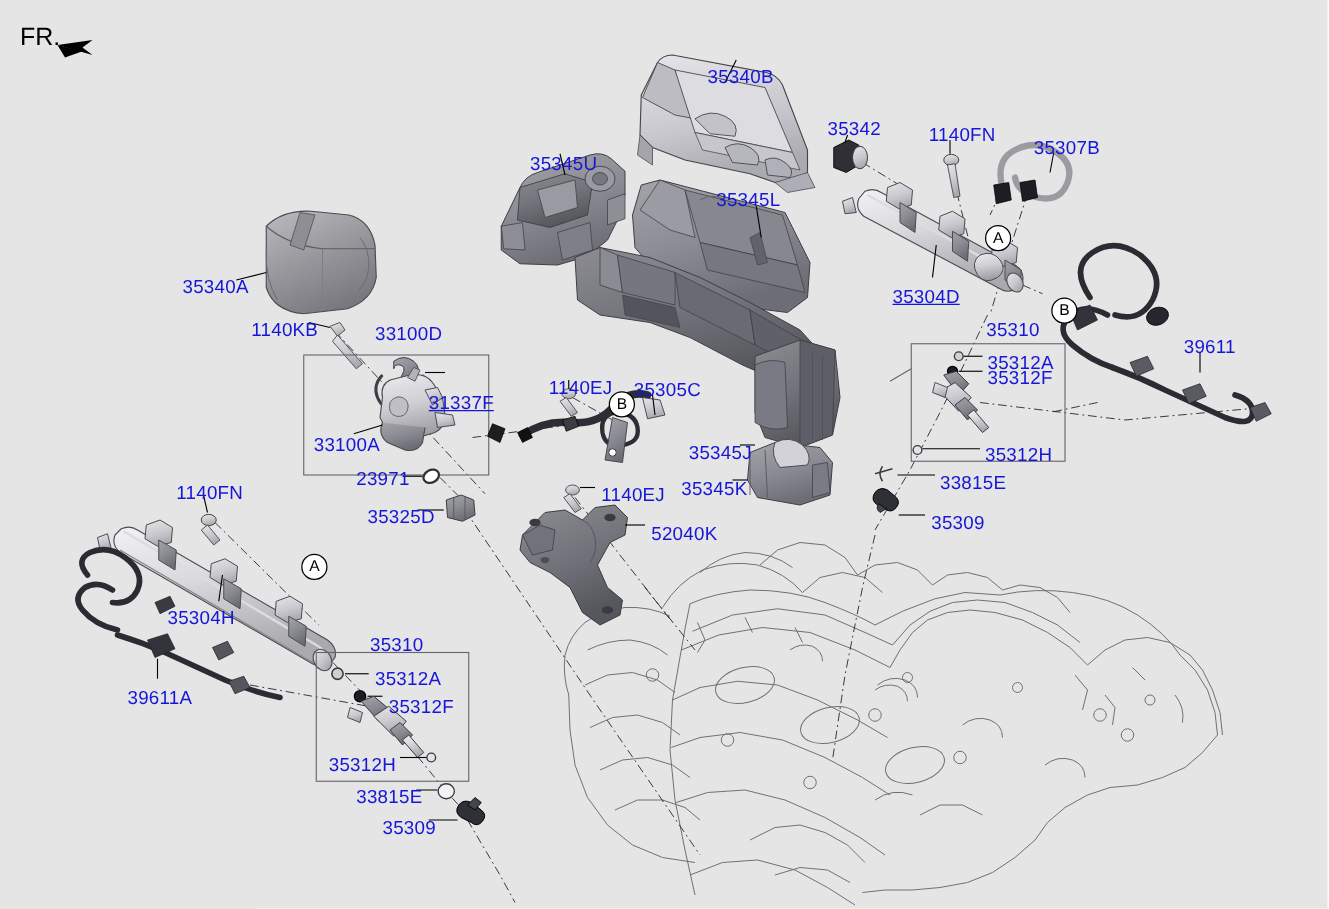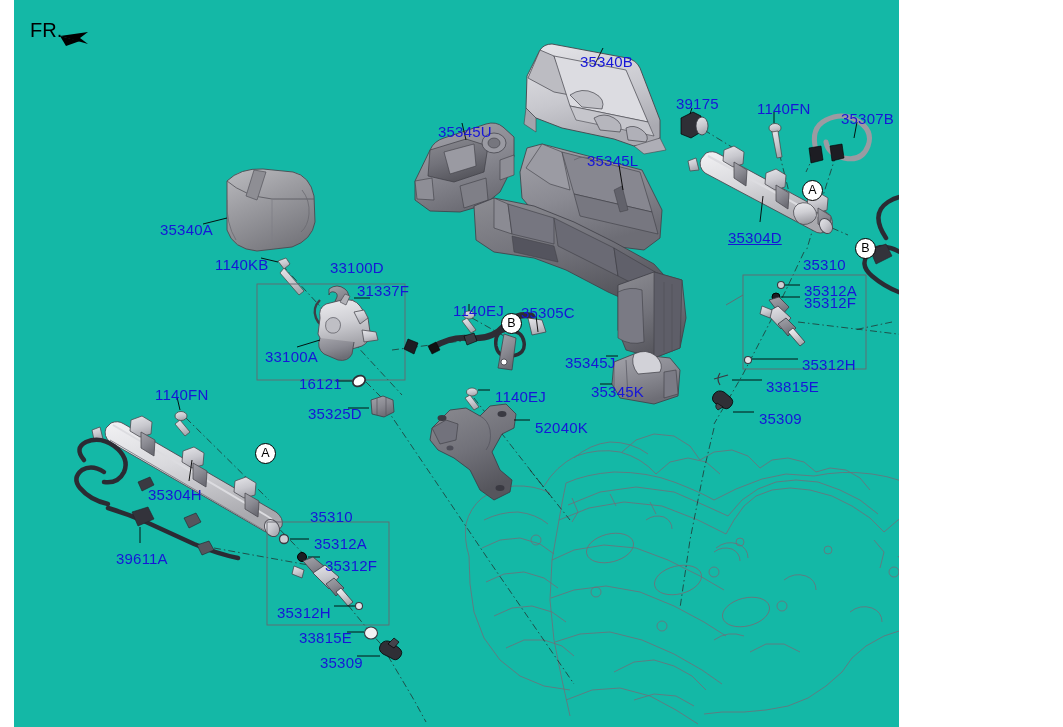--- a/index.html
+++ b/index.html
@@ -3,26 +3,25 @@
 <meta charset="utf-8">
 <title>Parts Diagram</title>
 <style>
   html, body {
     margin: 0;
     padding: 0;
     background: #ffffff;
   }
   #stage {
     position: relative;
-    width: 885px;
+    width: 1062px;
     height: 727px;
-    background: #14b8a6;
+    background: #e5e5e5;
     overflow: hidden;
     font-family: "Liberation Sans", sans-serif;
-    margin-left: 14px;
   }
   #artwork {
     position: absolute;
     left: 0; top: 0;
     width: 1063px;
     height: 727px;
   }
   .lbl {
     position: absolute;
     color: #1616d8;
@@ -516,44 +515,44 @@
       <path d="M704 410 q-4 -3 -1 -7 l6 4 z" fill="#44444c" stroke="#000" stroke-width="0.6"></path>
       <line x1="719" y1="412" x2="740" y2="412" stroke="#000" stroke-width="0.9"></line>
     </g>
 
   </svg>
 
   <div class="fr-label" style="left:16px; top:20px;">FR.</div>
 
   <div class="lbl" style="left: 146px; top: 222px;">35340A</div>
   <div class="lbl" style="left: 201px; top: 257px; text-align: center;">1140KB</div>
-  <div class="lbl" style="left: 316px; top: 260px;">33100D</div>
-  <div class="lbl" style="left: 343px; top: 283px;">31337F</div>
+  <div class="lbl" style="left: 300px; top: 260px;">33100D</div>
+  <div class="lbl" style="left: 343px; top: 315px; text-decoration: underline;">31337F</div>
   <div class="lbl" style="left: 251px; top: 349px;">33100A</div>
-  <div class="lbl" style="left: 285px; top: 376px;">16121</div>
+  <div class="lbl" style="left: 285px; top: 376px;">23971</div>
   <div class="lbl" style="left: 294px; top: 406px;">35325D</div>
   <div class="lbl" style="left: 141px; top: 387px;">1140FN</div>
   <div class="lbl" style="left: 134px; top: 487px;">35304H</div>
   <div class="lbl" style="left: 102px; top: 551px; text-align: center;">39611A</div>
   <div class="lbl" style="left: 296px; top: 509px;">35310</div>
   <div class="lbl" style="left: 300px; top: 536px;">35312A</div>
   <div class="lbl" style="left: 311px; top: 558px;">35312F</div>
   <div class="lbl" style="left: 263px; top: 605px;">35312H</div>
   <div class="lbl" style="left: 285px; top: 630px;">33815E</div>
   <div class="lbl" style="left: 306px; top: 655px;">35309</div>
   <div class="lbl" style="left: 424px; top: 124px;">35345U</div>
   <div class="lbl" style="left: 566px; top: 54px;">35340B</div>
   <div class="lbl" style="left: 573px; top: 153px;">35345L</div>
   <div class="lbl" style="left: 551px; top: 355px;">35345J</div>
-  <div class="lbl" style="left: 577px; top: 384px;">35345K</div>
+  <div class="lbl" style="left: 545px; top: 384px;">35345K</div>
   <div class="lbl" style="left: 439px; top: 303px;">1140EJ</div>
   <div class="lbl" style="left: 507px; top: 305px;">35305C</div>
   <div class="lbl" style="left: 481px; top: 389px;">1140EJ</div>
   <div class="lbl" style="left: 521px; top: 420px;">52040K</div>
-  <div class="lbl" style="left: 662px; top: 96px;">39175</div>
+  <div class="lbl" style="left: 662px; top: 96px;">35342</div>
   <div class="lbl" style="left: 743px; top: 101px;">1140FN</div>
   <div class="lbl" style="left: 827px; top: 111px;">35307B</div>
   <div class="lbl" style="left: 714px; top: 230px; text-decoration: underline;">35304D</div>
   <div class="lbl" style="left: 947px; top: 270px;">39611</div>
   <div class="lbl" style="left: 789px; top: 257px;">35310</div>
   <div class="lbl" style="left: 790px; top: 283px;">35312A</div>
   <div class="lbl" style="left: 790px; top: 295px;">35312F</div>
   <div class="lbl" style="left: 788px; top: 357px;">35312H</div>
   <div class="lbl" style="left: 752px; top: 379px;">33815E</div>
   <div class="lbl" style="left: 745px; top: 411px;">35309</div>

